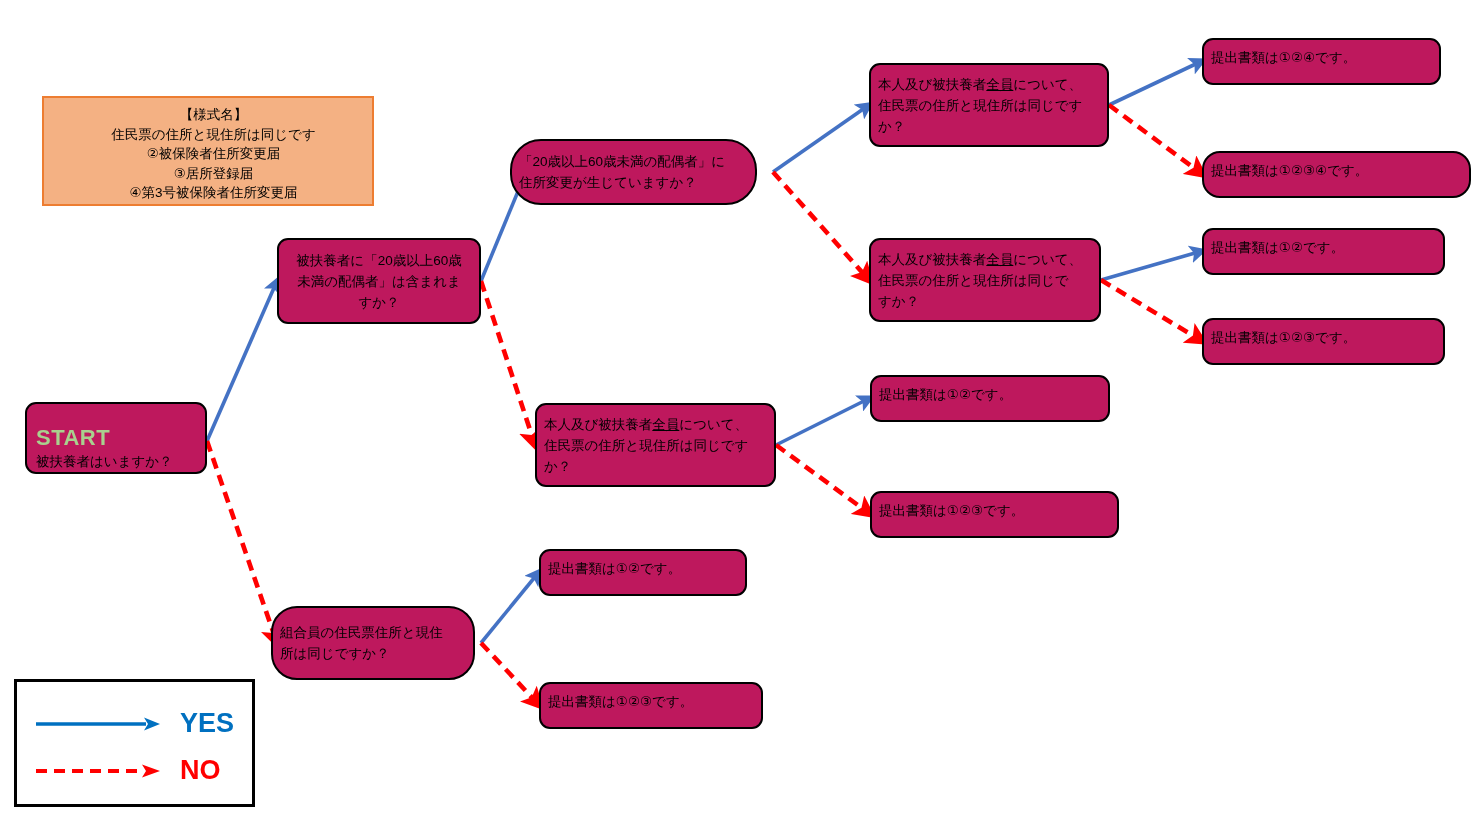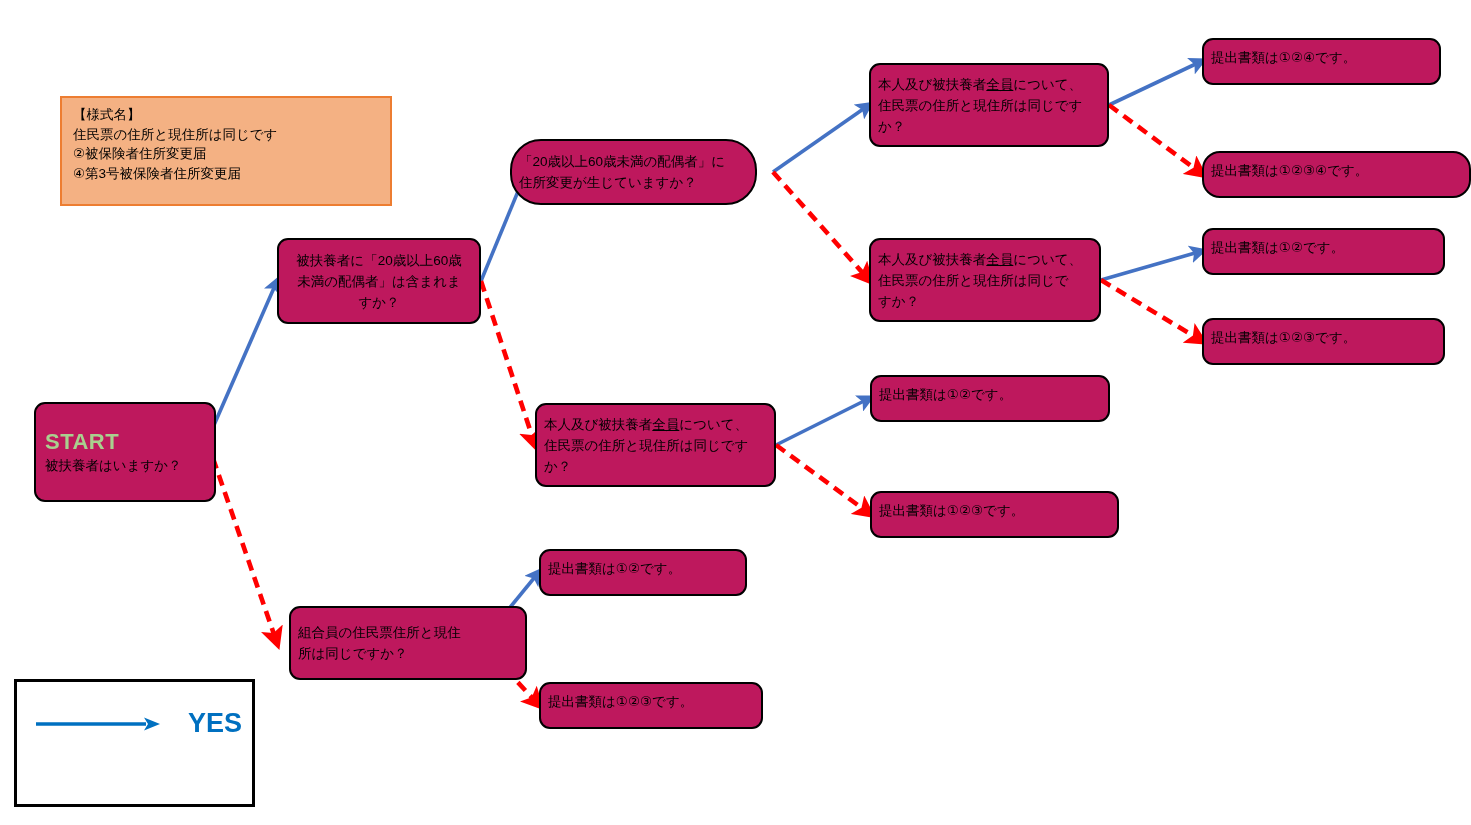--- a/index.html
+++ b/index.html
@@ -31,26 +31,27 @@
     left: 52px; top: 26px;
     font-size: 27px;
     color: #000000;
     letter-spacing: 0.5px;
     white-space: nowrap;
   }
 
   
   .forms-box {
     position: absolute;
-    left: 60px; top: 96px;
+    left: 42px; top: 96px;
     width: 332px; height: 110px;
     background: #F4B183;
     border: 2px solid #ED7D31;
     padding: 7px 0 0 11px;
     z-index: 3;
+    text-align: center;
   }
   .forms-box .line {
     font-size: 13.5px;
     line-height: 19.5px;
     color: #000;
     white-space: nowrap;
   }
 
   
   .node {
@@ -99,35 +100,36 @@
     display: flex;
     align-items: center;
     left: 17px;
     width: 210px;
   }
   .key-row.yes { top: 26px; }
   .key-row.no  { top: 73px; }
   .key-label {
     font-size: 27px;
     font-weight: bold;
-    margin-left: 26px;
+    margin-left: 18px;
   }
   .key-label.yes { color: #0070C0; }
   .key-label.no  { color: #FF0000; }
 </style>
 </head>
 <body>
 
 <div id="canvas">
 
 
   <div class="forms-box">
     <div class="line">【様式名】</div>
     <div class="line">住民票の住所と現住所は同じです</div>
     <div class="line">②被保険者住所変更届</div>
+    <div class="line">③居所登録届</div>
     <div class="line">④第3号被保険者住所変更届</div>
   </div>
 
   <svg id="edges" viewBox="0 0 1471 825">
     <defs>
       <marker id="ah-yes" markerWidth="5" markerHeight="5" refX="3.4" refY="2.5" orient="auto" markerUnits="strokeWidth">
         <path d="M0,0 L5,2.5 L0,5 L1.1,2.5 z" fill="#4472C4"></path>
       </marker>
       <marker id="ah-no" markerWidth="5" markerHeight="5" refX="3.4" refY="2.5" orient="auto" markerUnits="strokeWidth">
         <path d="M0,0 L5,2.5 L0,5 L1.1,2.5 z" fill="#FF0000"></path>
@@ -145,21 +147,21 @@
         <line x1="1101" y1="280" x2="1202" y2="251" stroke="#4472C4" stroke-width="3.6" marker-end="url(#ah-yes)"></line>
         <line x1="1101" y1="280" x2="1202" y2="341" stroke="#FF0000" stroke-width="4.6" stroke-dasharray="11,7" marker-end="url(#ah-no)"></line>
         <line x1="776" y1="445" x2="870" y2="398" stroke="#4472C4" stroke-width="3.6" marker-end="url(#ah-yes)"></line>
         <line x1="776" y1="445" x2="870" y2="514" stroke="#FF0000" stroke-width="4.6" stroke-dasharray="11,7" marker-end="url(#ah-no)"></line>
         <line x1="481" y1="643" x2="539" y2="572" stroke="#4472C4" stroke-width="3.6" marker-end="url(#ah-yes)"></line>
         <line x1="481" y1="643" x2="539" y2="705" stroke="#FF0000" stroke-width="4.6" stroke-dasharray="11,7" marker-end="url(#ah-no)"></line>
       </g>
   </svg>
 
   <div id="node-layer">
-      <div class="node start" style="left: 34px; top: 402px; width: 182px; height: 100px;">
+      <div class="node start" style="left: 25px; top: 402px; width: 182px; height: 72px; justify-content: flex-end;">
         <div class="start-label">START</div>
         <div class="txt">被扶養者はいますか？</div>
       </div>
       <div class="node decision" style="left: 277px; top: 238px; width: 204px; height: 86px; text-align: center;">
         <div class="txt">被扶養者に「20歳以上60歳
 未満の配偶者」は含まれま
 すか？</div>
       </div>
       <div class="node decision" style="left: 510px; top: 139px; width: 247px; height: 66px; border-radius: 31px;">
         <div class="txt">「20歳以上60歳未満の配偶者」に
@@ -173,21 +175,21 @@
       <div class="node decision" style="left: 869px; top: 238px; width: 232px; height: 84px;">
         <div class="txt">本人及び被扶養者<u>全員</u>について、
 住民票の住所と現住所は同じで
 すか？</div>
       </div>
       <div class="node decision" style="left: 535px; top: 403px; width: 241px; height: 84px;">
         <div class="txt">本人及び被扶養者<u>全員</u>について、
 住民票の住所と現住所は同じです
 か？</div>
       </div>
-      <div class="node decision" style="left: 289px; top: 606px; width: 238px; height: 74px;">
+      <div class="node decision" style="left: 271px; top: 606px; width: 204px; height: 74px; border-radius: 26px;">
         <div class="txt">組合員の住民票住所と現住
 所は同じですか？</div>
       </div>
       <div class="node result" style="left: 1202px; top: 38px; width: 239px; height: 47px;">
         <div class="txt">提出書類は①②④です。</div>
       </div>
       <div class="node result" style="left: 1202px; top: 151px; width: 269px; height: 47px; border-radius: 18px;">
         <div class="txt">提出書類は①②③④です。</div>
       </div>
       <div class="node result" style="left: 1202px; top: 228px; width: 243px; height: 47px;">
@@ -211,15 +213,22 @@
     </div>
 
   <div class="key-box">
     <div class="key-row yes">
       <svg width="128" height="16">
         <line x1="2" y1="8" x2="112" y2="8" stroke="#0070C0" stroke-width="3.4"></line>
         <path d="M110,1.5 L126,8 L110,14.5 L114,8 z" fill="#0070C0"></path>
       </svg>
       <span class="key-label yes">YES</span>
     </div>
+    <div class="key-row no">
+      <svg width="128" height="16">
+        <line x1="2" y1="8" x2="110" y2="8" stroke="#FF0000" stroke-width="3.8" stroke-dasharray="11,7"></line>
+        <path d="M108,1.5 L126,8 L108,14.5 L112,8 z" fill="#FF0000"></path>
+      </svg>
+      <span class="key-label no">NO</span>
+    </div>
   </div>
 
 </div>
 
 </body></html>

